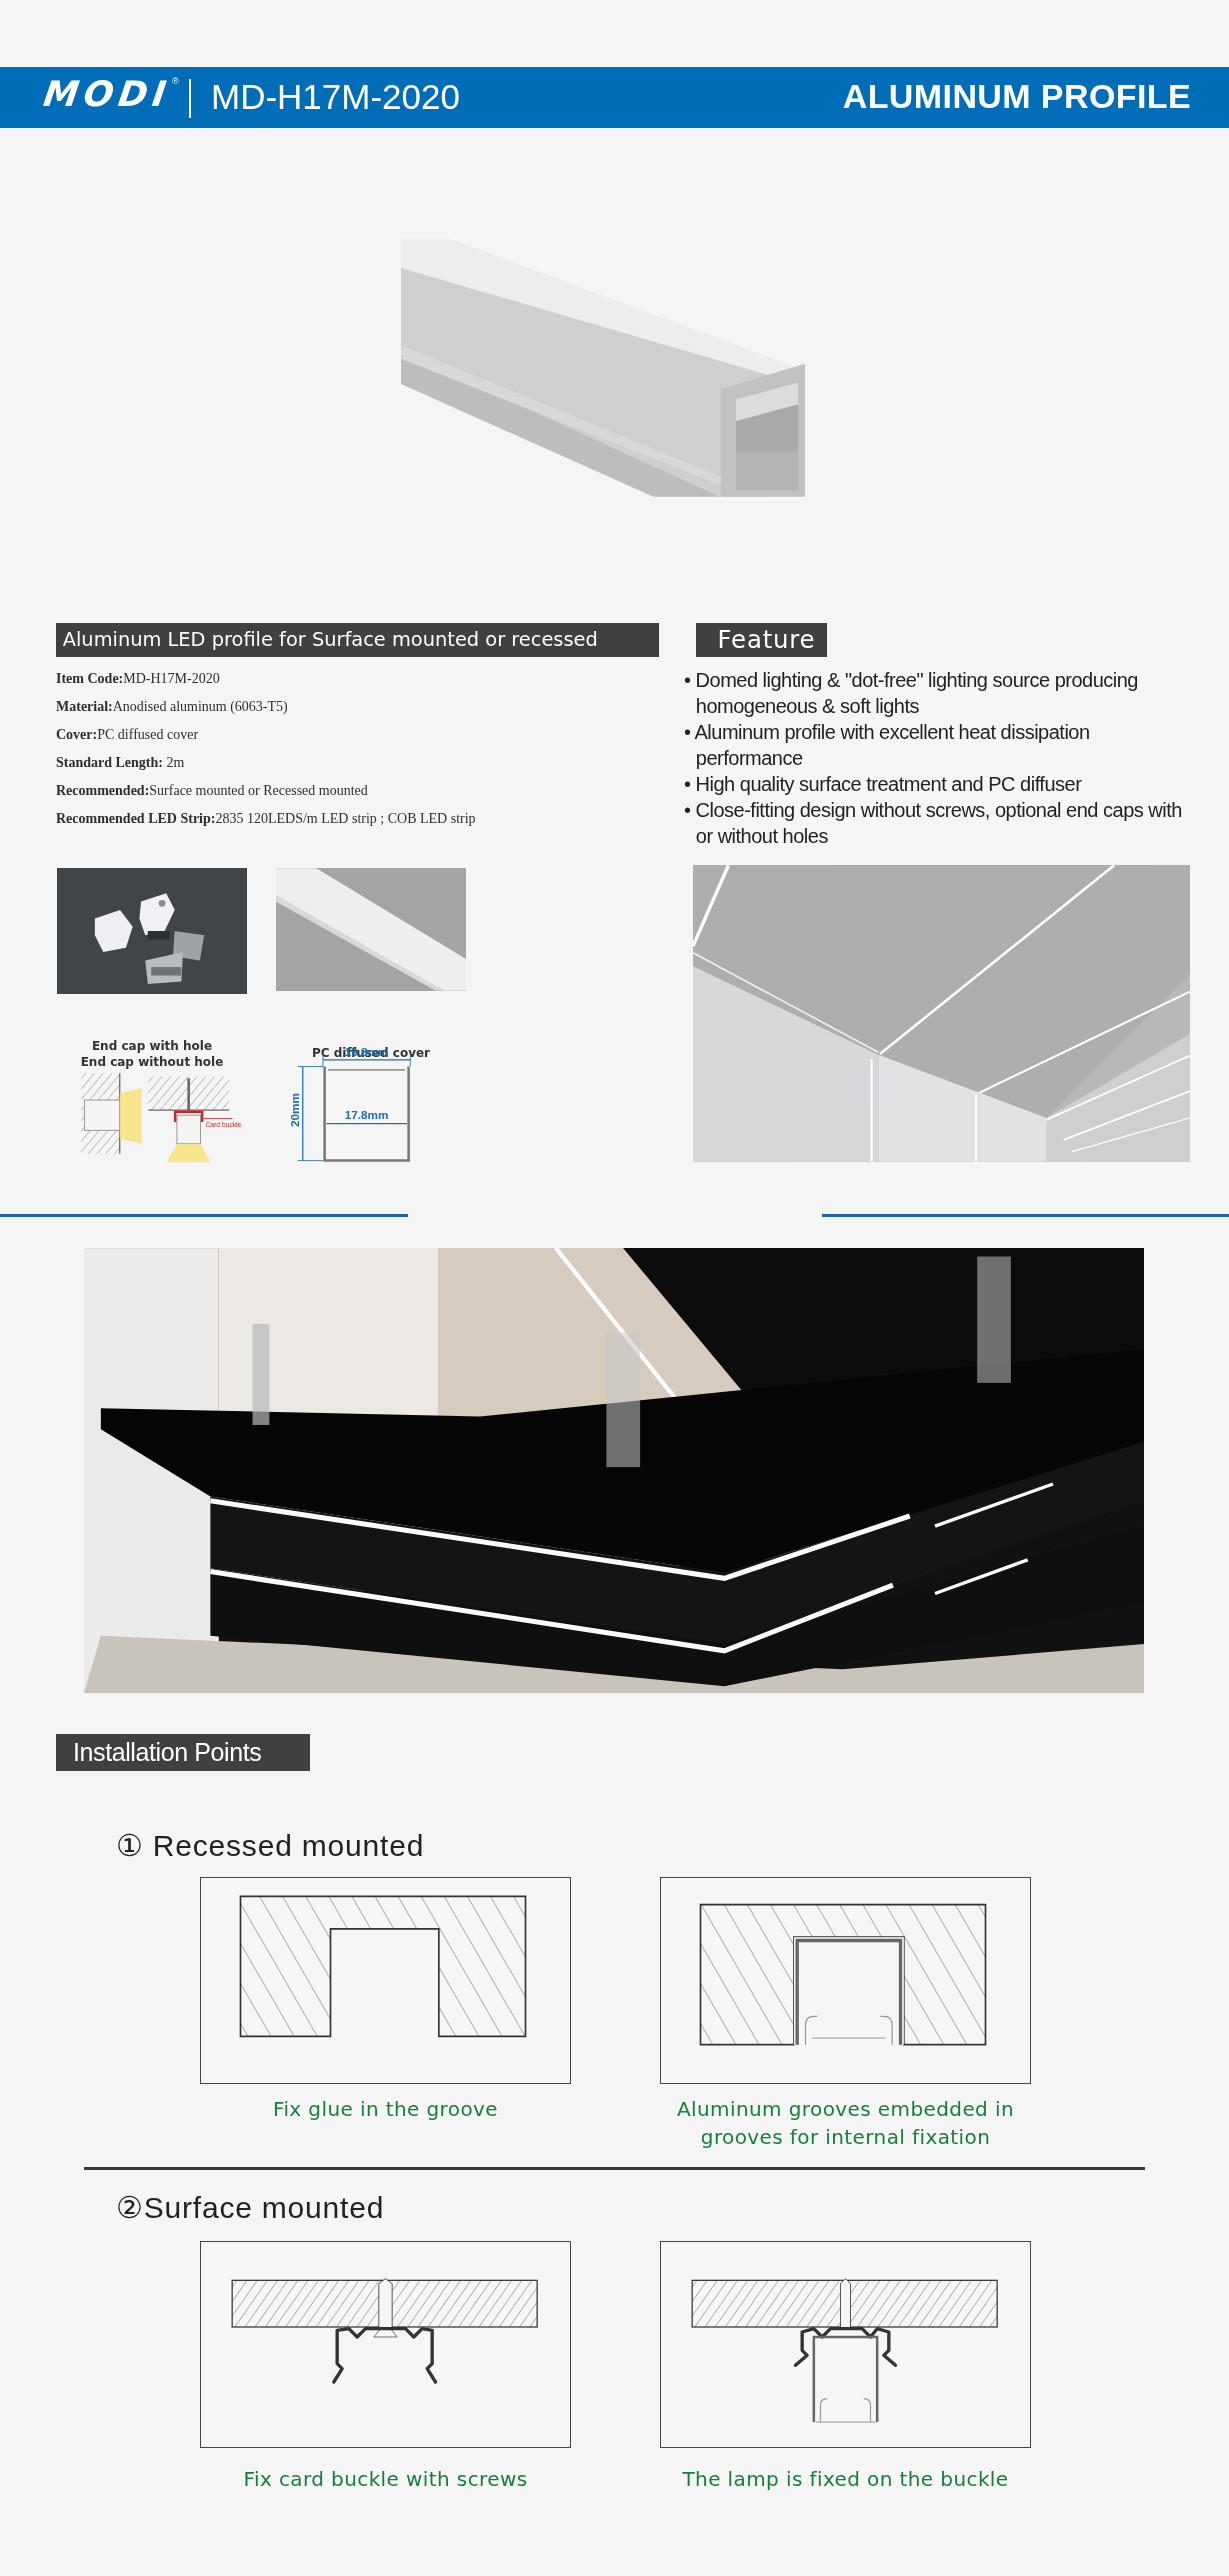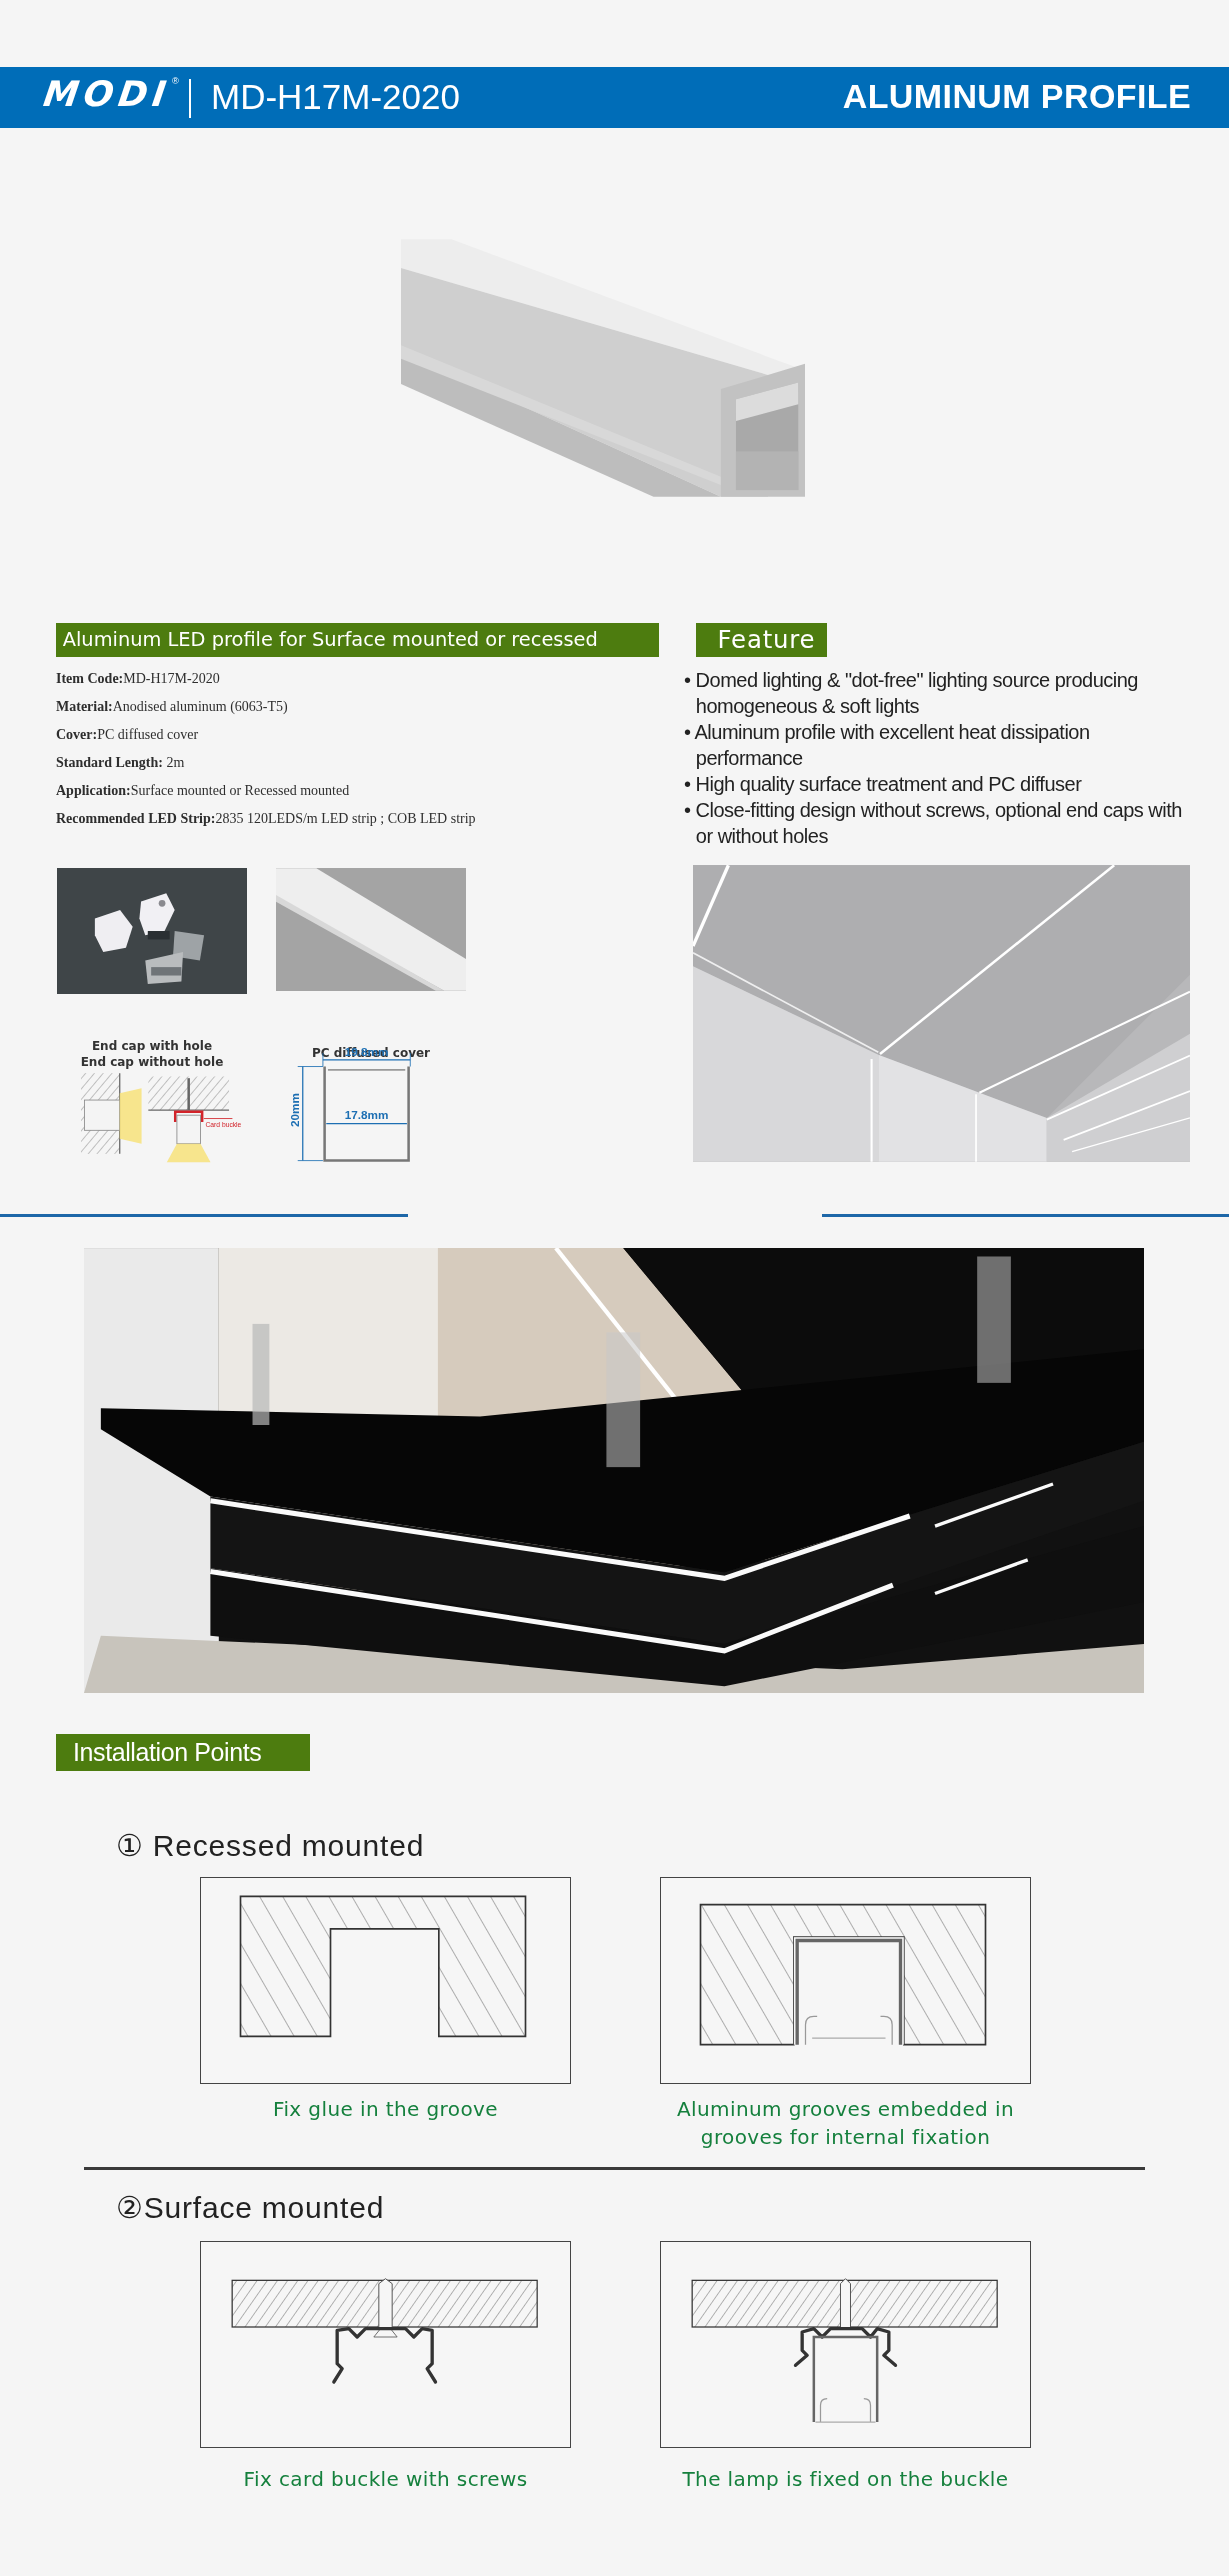--- a/index.html
+++ b/index.html
@@ -12,21 +12,21 @@
   .logo { left: 44px; top: 74px; font-family: "DejaVu Sans", sans-serif; font-weight: bold; font-style: italic; font-size: 35px; color: #fff; letter-spacing: 5px; transform: skewX(-8deg); }
   .logo-reg { left: 172px; top: 76px; font-size: 9.3px; color: #fff; }
   .banner-divider { left: 189px; top: 79px; width: 1.7px; height: 39px; background: #fff; }
   .model { left: 211px; top: 77px; font-size: 35px; color: #fff; font-family: "Liberation Sans", sans-serif; }
   .banner-right { right: 39px; top: 77px; font-size: 34px; font-weight: bold; color: #fff; font-family: "Liberation Sans", sans-serif; letter-spacing: 0.4px; }
 
   
   .product { left: 401px; top: 224px; width: 404px; height: 273px; }
 
   
-  .tag { background: #4d7c0f; color: #fff; font-family: "DejaVu Sans", sans-serif; }
+  .tag { background: #404040; color: #fff; font-family: "DejaVu Sans", sans-serif; }
   .tag-left { left: 56px; top: 623px; width: 603px; height: 34px; font-size: 19.4px; line-height: 34px; padding-left: 6.7px; }
   .tag-feature { left: 696px; top: 623px; width: 131px; height: 34px; font-size: 24.4px; line-height: 34px; padding-left: 10px; letter-spacing: 0.8px; text-align: center; }
 
   .spec { left: 56px; top: 665px; width: 607px; font-family: Liberation Serif, serif; font-size: 14px; line-height: 28px; color: #2e2e2e; }
   .spec b { font-weight: bold; }
 
   .features { left: 684px; top: 667px; width: 505px; font-family: "Liberation Sans", sans-serif; font-size: 20px; line-height: 26px; color: #222; letter-spacing: -0.5px; }
   .features li { list-style: none; padding-left: 11.8px; text-indent: -11.8px; }
   .features li::before { content: "• "; }
 
@@ -81,21 +81,21 @@
   <polygon points="398,208 472,188 472,214 398,234" fill="#dcdcdc"></polygon>
   <rect x="398" y="270" width="74" height="46" fill="#b3b3b3"></rect>
 </svg>
 
 <div class="abs tag tag-left">Aluminum LED profile for Surface mounted or recessed</div>
 <div class="abs spec">
   <div><b>Item Code:</b><span>MD-H17M-2020</span></div>
   <div><b>Material:</b><span>Anodised aluminum (6063-T5)</span></div>
   <div><b>Cover:</b><span>PC diffused cover</span></div>
   <div><b>Standard Length:</b><span> 2m</span></div>
-  <div><b>Application:</b><span>Surface mounted or Recessed mounted</span></div>
+  <div><b>Recommended:</b><span>Surface mounted or Recessed mounted</span></div>
   <div style="width:590px"><b>Recommended LED Strip:</b><span>2835  120LEDS/m  LED strip ; COB LED strip</span></div>
 </div>
 
 <div class="abs tag tag-feature">Feature</div>
 <ul class="abs features">
   <li>Domed lighting &amp; "dot-free" lighting source producing homogeneous &amp; soft lights</li>
   <li>Aluminum profile with excellent heat dissipation performance</li>
   <li>High quality surface treatment and PC diffuser</li>
   <li>Close-fitting design without screws, optional end caps with or without holes</li>
 </ul>

